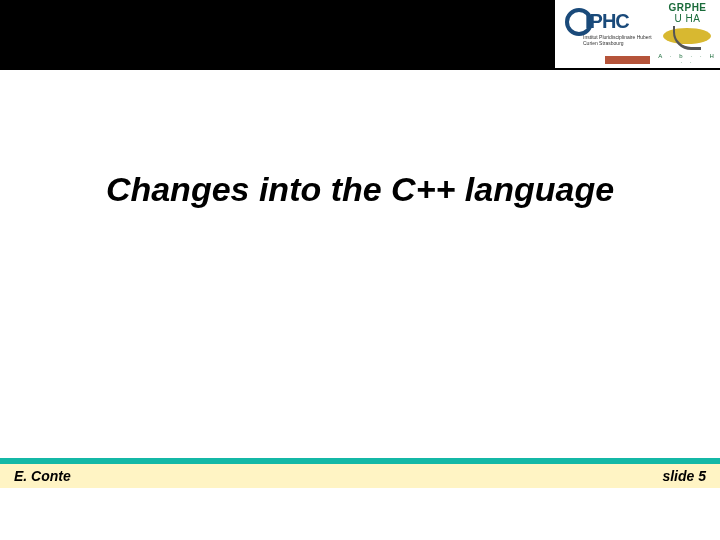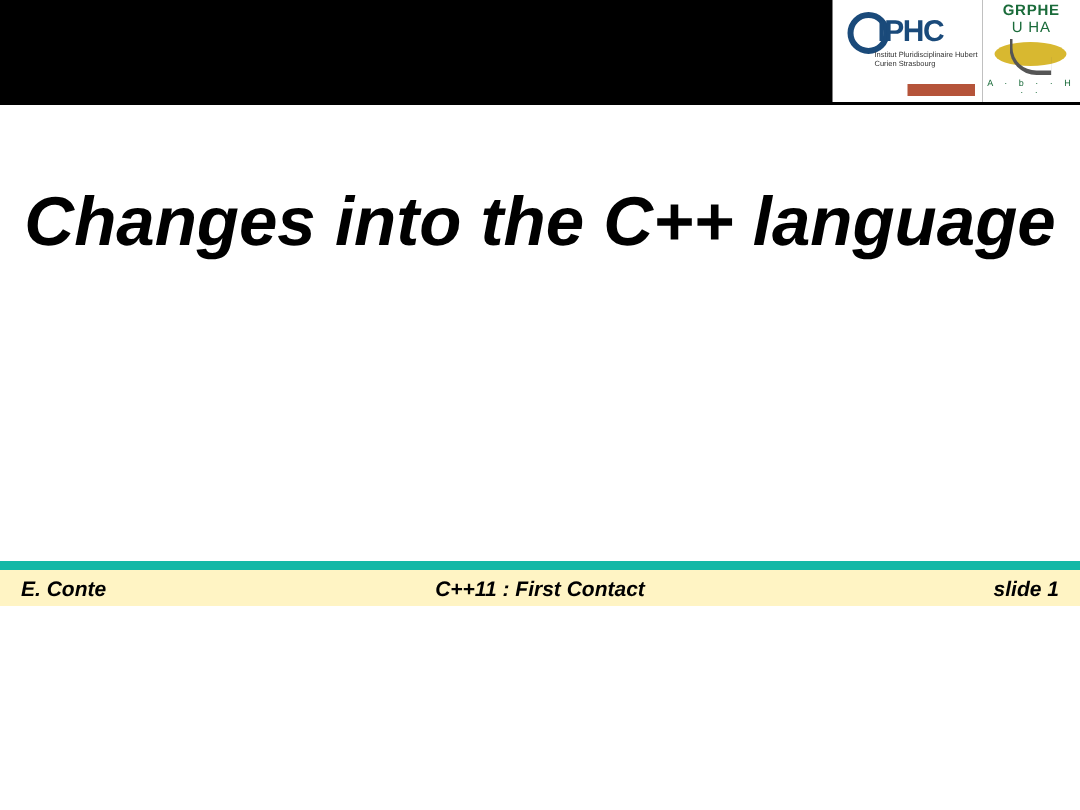--- a/index.html
+++ b/index.html
@@ -1,19 +1,19 @@
 <!DOCTYPE html>
 <html><head>
   <meta charset="utf-8">
   <style>
     * { margin: 0; padding: 0; box-sizing: border-box; }
     html, body { width: 720px; height: 540px; overflow: hidden; font-family: "Comic Sans MS", "Comic Sans", cursive, sans-serif; background: #fff; }
     .slide {
       width: 720px;
-      height: 404px;
+      height: 488px;
       position: relative;
       display: flex;
       flex-direction: column;
     }
     .header {
       height: 70px;
       background: #000;
       border-bottom: 3px solid #000;
       display: flex;
       justify-content: flex-end;
@@ -125,21 +125,21 @@
       letter-spacing: 3px;
     }
     .body {
       flex: 1;
       display: flex;
       align-items: center;
       justify-content: center;
       padding-bottom: 60px;
     }
     .title {
-      font-size: 46px;
+      font-size: 34px;
       font-style: italic;
       font-weight: 600;
       color: #000;
       text-align: center;
       margin-top: -120px;
     }
     .footer {
       position: absolute;
       bottom: 0;
       left: 0;
@@ -186,16 +186,15 @@
       </div>
     </div>
   </div>
 
   <div class="body">
     <div class="title">Changes into the C++ language</div>
   </div>
 
   <div class="footer">
     <span>E. Conte</span>
-    <span class="footer-center">C++11 : First Contact</span>
-    <span>slide 1</span>
+    <span>slide 5</span>
   </div>
 </div>
 
 </body></html>

